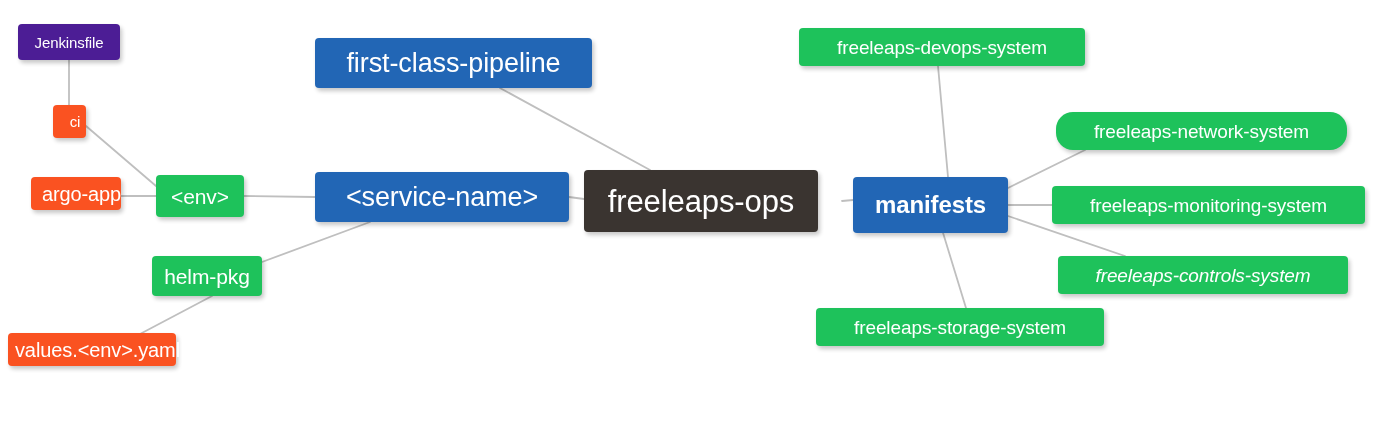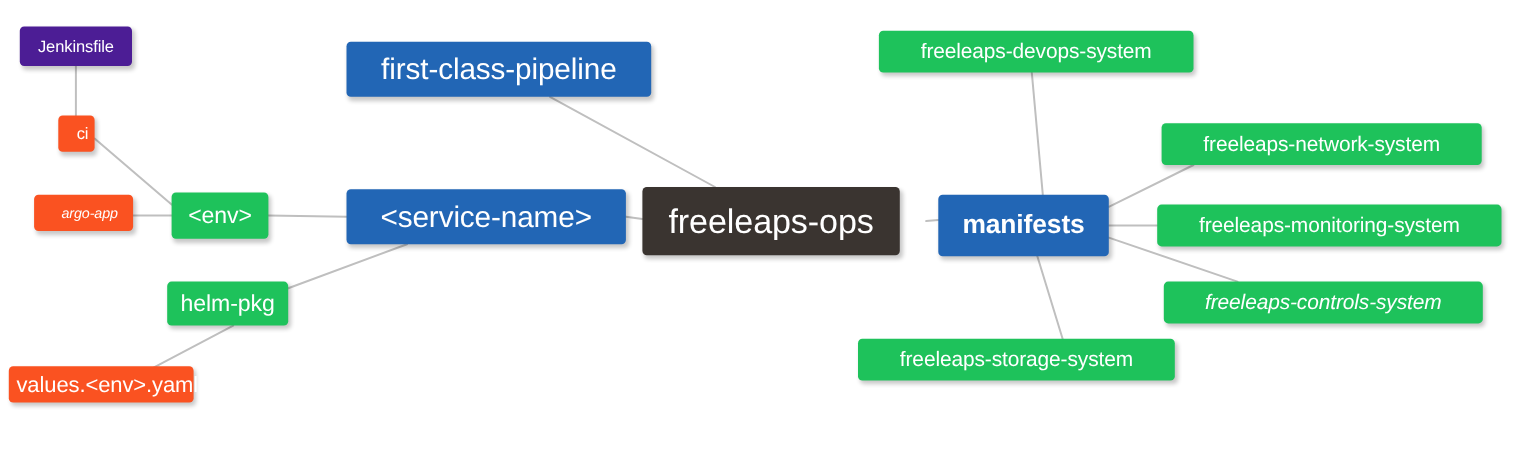--- a/index.html
+++ b/index.html
@@ -63,27 +63,27 @@
       <line x1="842" y1="201" x2="853" y2="200" stroke="#bfbfbf" stroke-width="1.8" stroke-linecap="round"></line>
       <line x1="948" y1="177" x2="938" y2="66" stroke="#bfbfbf" stroke-width="1.8" stroke-linecap="round"></line>
       <line x1="1008" y1="188" x2="1085" y2="150" stroke="#bfbfbf" stroke-width="1.8" stroke-linecap="round"></line>
       <line x1="1008" y1="205" x2="1052" y2="205" stroke="#bfbfbf" stroke-width="1.8" stroke-linecap="round"></line>
       <line x1="1008" y1="216" x2="1125" y2="256" stroke="#bfbfbf" stroke-width="1.8" stroke-linecap="round"></line>
       <line x1="940" y1="223" x2="966" y2="308" stroke="#bfbfbf" stroke-width="1.8" stroke-linecap="round"></line>
     </svg>
   <div id="node-layer">
       <div class="node n-orange" style="left: 18px; top: 24px; width: 102px; height: 36px; font-size: 15px;">Jenkinsfile</div>
       <div class="node n-red" style="left: 53px; top: 105px; width: 33px; height: 33px; font-size: 15px;">ci</div>
-      <div class="node n-red" style="left: 31px; top: 177px; width: 90px; height: 33px; font-size: 13px; font-style: italic;">argo-app</div>
+      <div class="node n-red" style="left: 31px; top: 177px; width: 90px; height: 33px; font-size: 20px;">argo-app</div>
       <div class="node n-green" style="left: 156px; top: 175px; width: 88px; height: 42px; font-size: 21px;">&lt;env&gt;</div>
       <div class="node n-green" style="left: 152px; top: 256px; width: 110px; height: 40px; font-size: 21px;">helm-pkg</div>
       <div class="node n-red" style="left: 8px; top: 333px; width: 168px; height: 33px; font-size: 20px;">values.&lt;env&gt;.yaml</div>
       <div class="node n-blue" style="left: 315px; top: 38px; width: 277px; height: 50px; font-size: 27px;">first-class-pipeline</div>
       <div class="node n-blue" style="left: 315px; top: 172px; width: 254px; height: 50px; font-size: 27px;">&lt;service-name&gt;</div>
       <div class="node n-root" style="left: 584px; top: 170px; width: 234px; height: 62px; font-size: 31px;">freeleaps-ops</div>
       <div class="node n-blue" style="left: 853px; top: 177px; width: 155px; height: 56px; font-size: 24px; font-weight: bold;">manifests</div>
       <div class="node n-green" style="left: 799px; top: 28px; width: 286px; height: 38px; font-size: 19px; text-align: center;">freeleaps-devops-system</div>
-      <div class="node n-green" style="left: 1056px; top: 112px; width: 291px; height: 38px; font-size: 19px;">freeleaps-network-system</div>
+      <div class="node n-green" style="left: 1056px; top: 112px; width: 291px; height: 38px; font-size: 19px; border-radius: 17px;">freeleaps-network-system</div>
       <div class="node n-green" style="left: 1052px; top: 186px; width: 313px; height: 38px; font-size: 19px;">freeleaps-monitoring-system</div>
       <div class="node n-green" style="left: 1058px; top: 256px; width: 290px; height: 38px; font-size: 19px; font-style: italic;">freeleaps-controls-system</div>
-      <div class="node n-green" style="left: 780px; top: 308px; width: 288px; height: 38px; font-size: 19px;">freeleaps-storage-system</div>
+      <div class="node n-green" style="left: 816px; top: 308px; width: 288px; height: 38px; font-size: 19px;">freeleaps-storage-system</div>
     </div>
 </div>
 
 </body></html>

